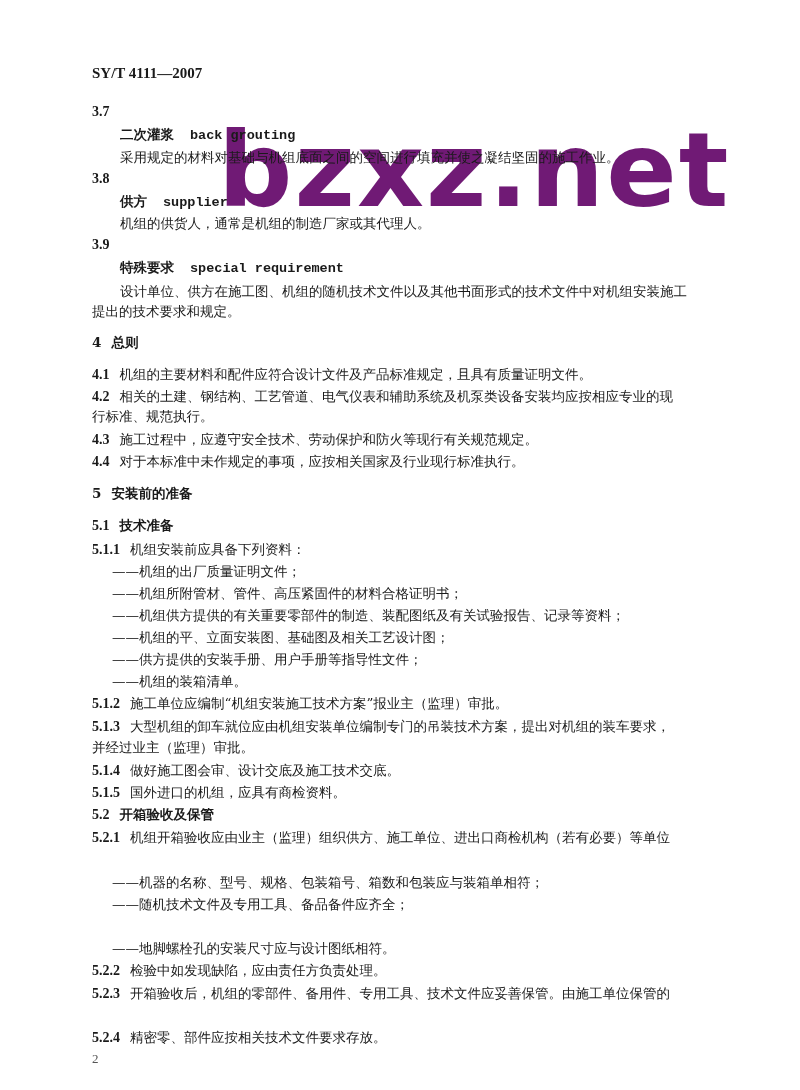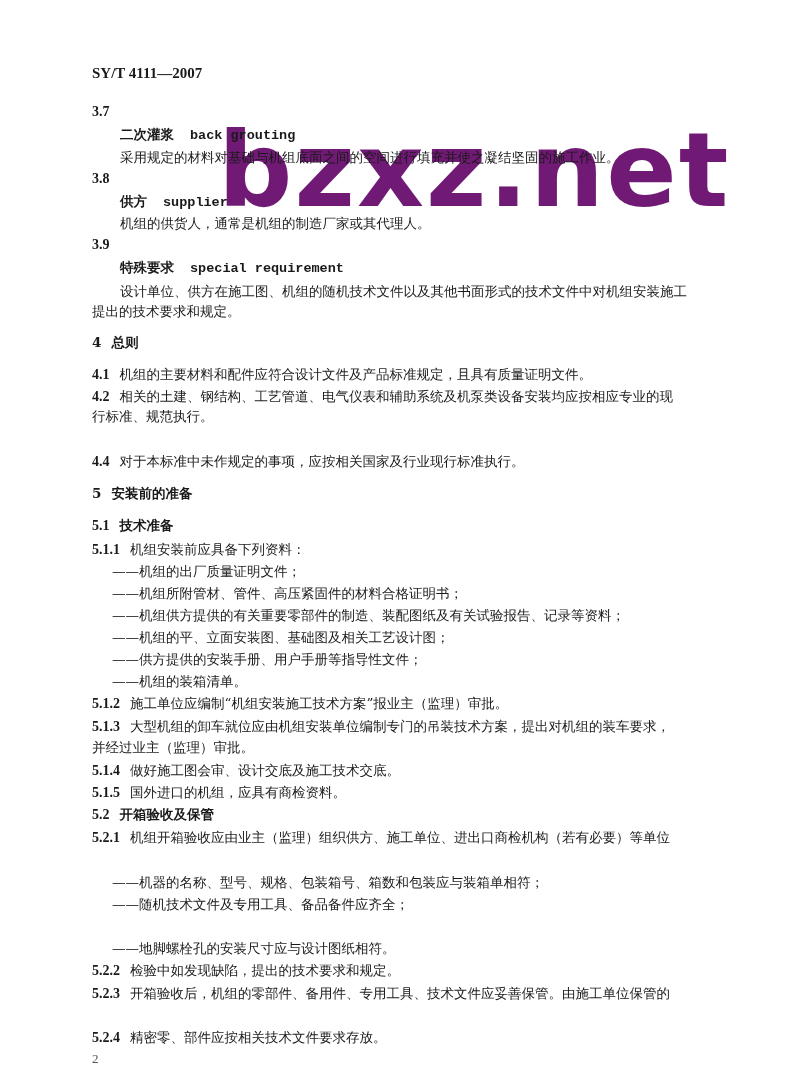--- a/index.html
+++ b/index.html
@@ -56,20 +56,23 @@
   <div class="line b" style="left:92px; top:333px;">
     <span>4</span><span class="sp"></span><span>总则</span>
   </div>
   <div class="line" style="left:92px; top:365px;">
     <span class="num">4.1</span><span class="sp"></span><span>机组的主要材料和配件应符合设计文件及产品标准规定，且具有质量证明文件。</span>
   </div>
   <div class="line" style="left:92px; top:387px;">
     <span class="num">4.2</span><span class="sp"></span><span>相关的土建、钢结构、工艺管道、电气仪表和辅助系统及机泵类设备安装均应按相应专业的现</span>
   </div>
   <div class="line" style="left:92px; top:407px;">行标准、规范执行。</div>
+  <div class="line" style="left:92px; top:430px;">
+    <span class="num">4.3</span><span class="sp"></span><span>施工过程中，应遵守安全技术、劳动保护和防火等现行有关规范规定。</span>
+  </div>
   <div class="line" style="left:92px; top:452px;">
     <span class="num">4.4</span><span class="sp"></span><span>对于本标准中未作规定的事项，应按相关国家及行业现行标准执行。</span>
   </div>
 
   <div class="line b" style="left:92px; top:484px;">
     <span>5</span><span class="sp"></span><span>安装前的准备</span>
   </div>
   <div class="line b" style="left:92px; top:516px;">
     <span class="num">5.1</span><span class="sp"></span><span>技术准备</span>
   </div>
@@ -101,21 +104,21 @@
     <span class="num">5.2</span><span class="sp"></span><span>开箱验收及保管</span>
   </div>
   <div class="line" style="left:92px; top:828px;">
     <span class="num">5.2.1</span><span class="sp"></span><span>机组开箱验收应由业主（监理）组织供方、施工单位、进出口商检机构（若有必要）等单位</span>
   </div>
   <div class="line" style="left:112px; top:873px;">——机器的名称、型号、规格、包装箱号、箱数和包装应与装箱单相符；</div>
   <div class="line" style="left:112px; top:895px;">——随机技术文件及专用工具、备品备件应齐全；</div>
   <div class="line" style="left:112px; top:939px;">——地脚螺栓孔的安装尺寸应与设计图纸相符。</div>
 
   <div class="line" style="left:92px; top:961px;">
-    <span class="num">5.2.2</span><span class="sp"></span><span>检验中如发现缺陷，提出的技术要求和规定。</span>
+    <span class="num">5.2.2</span><span class="sp"></span><span>检验中如发现缺陷，应由责任方负责处理。</span>
   </div>
   <div class="line" style="left:92px; top:984px;">
     <span class="num">5.2.3</span><span class="sp"></span><span>开箱验收后，机组的零部件、备用件、专用工具、技术文件应妥善保管。由施工单位保管的</span>
   </div>
   <div class="line" style="left:92px; top:1028px;">
     <span class="num">5.2.4</span><span class="sp"></span><span>精密零、部件应按相关技术文件要求存放。</span>
   </div>
 
   <div class="line pagenum" style="left:92px; top:1050px;">2</div>
 </div>

